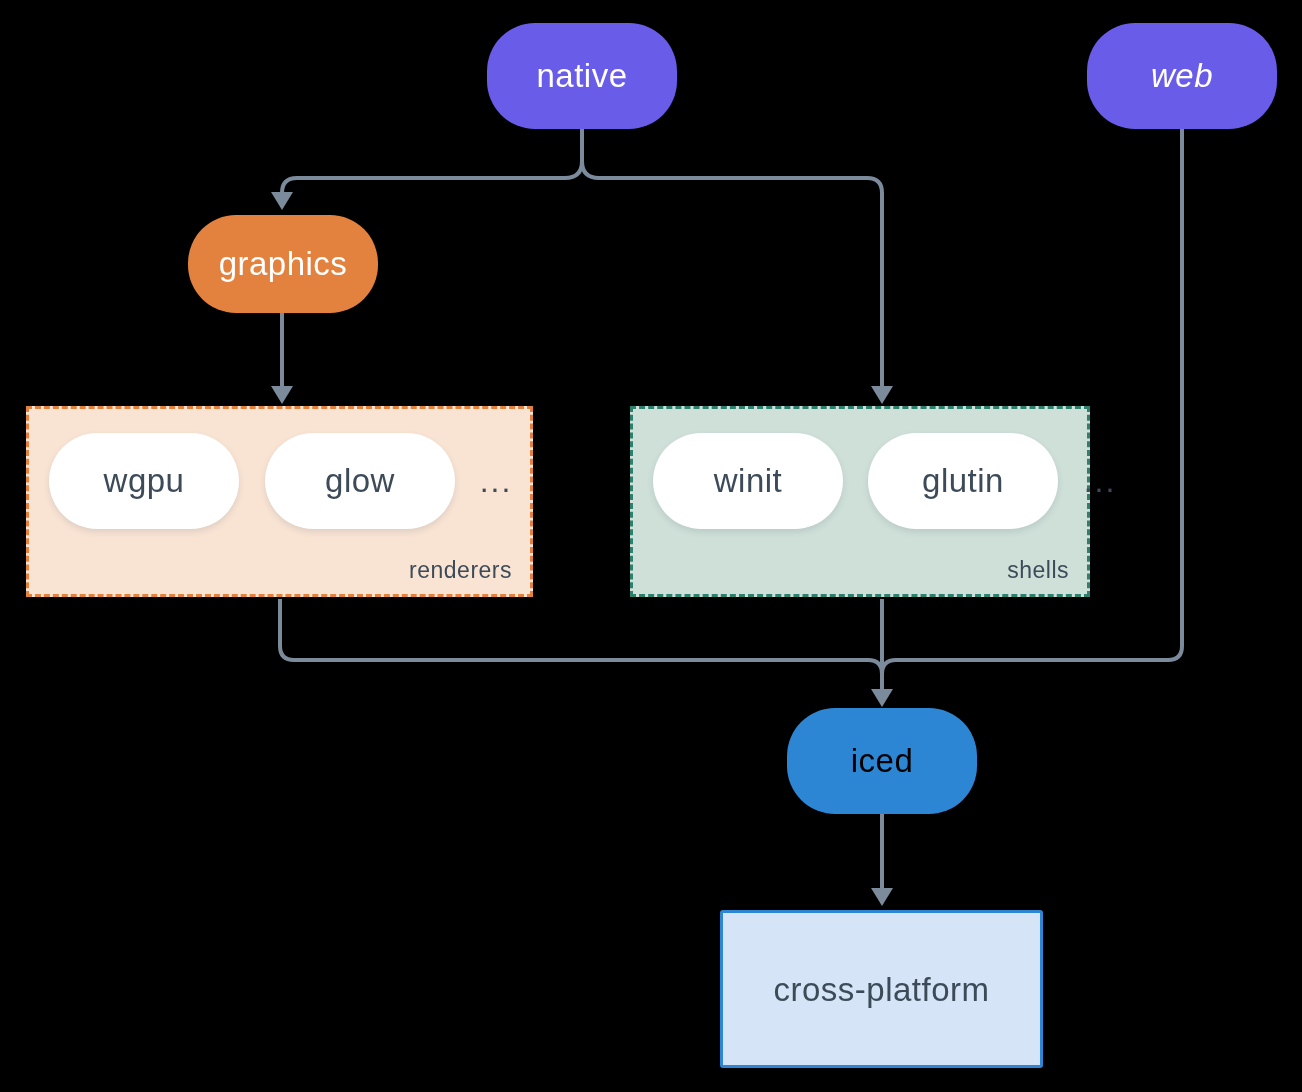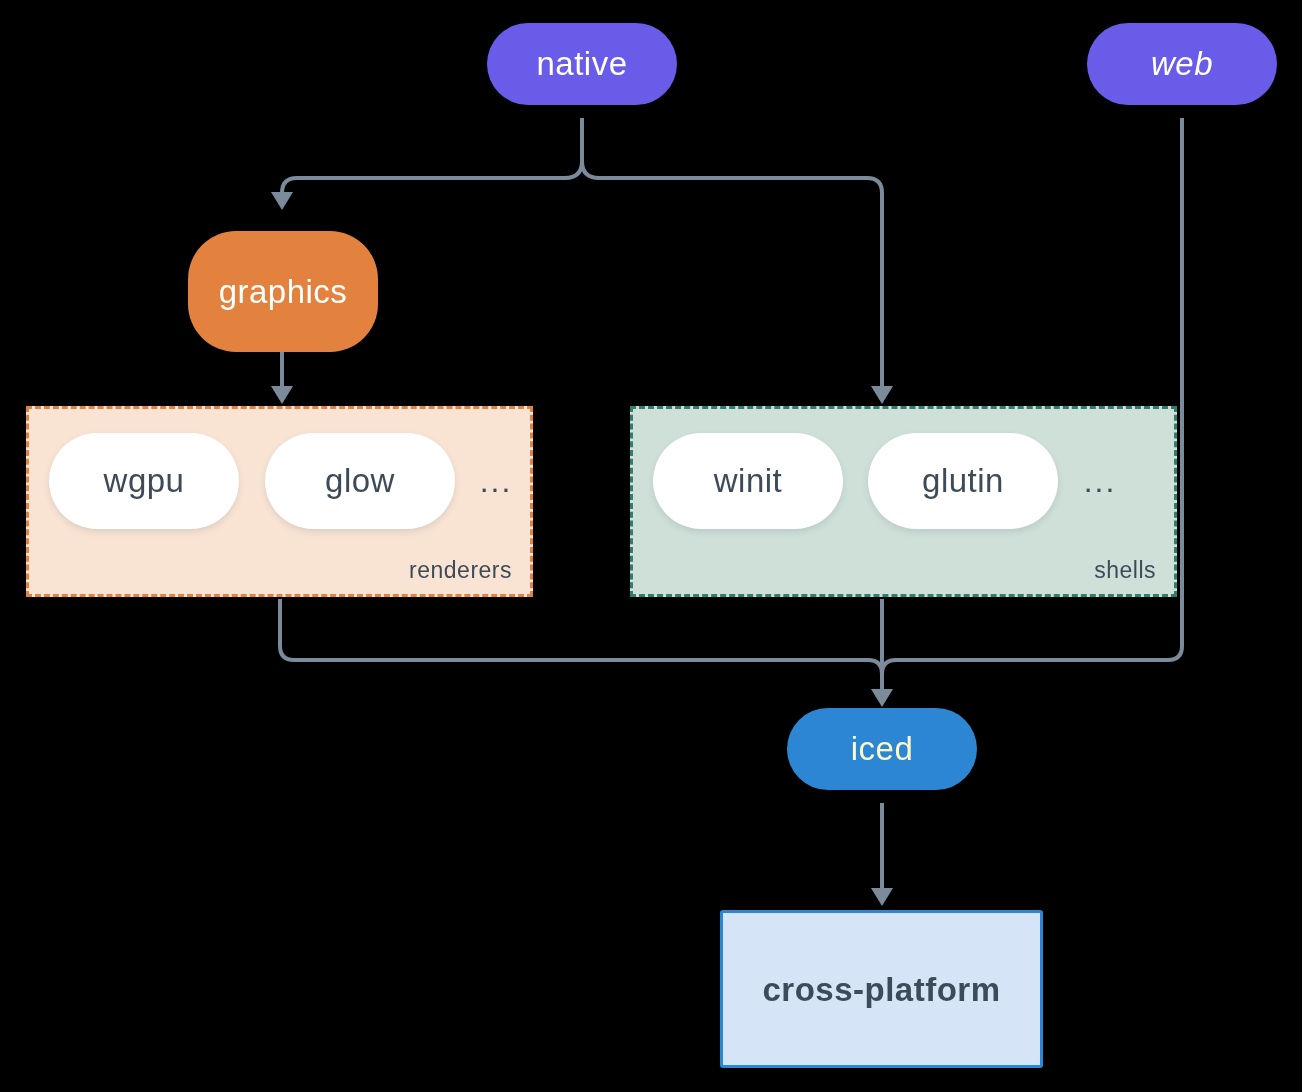--- a/index.html
+++ b/index.html
@@ -9,49 +9,49 @@
   }
   *{margin:0;padding:0;box-sizing:border-box;}
   html,body{width:1302px;height:1092px;overflow:hidden;}
   body{background:var(--background);font-family:"Liberation Sans",sans-serif;}
   .stage{position:relative;width:1302px;height:1092px;}
   .connectors{position:absolute;left:0;top:0;width:1302px;height:1092px;}
   .connectors path{fill:none;stroke:var(--connector);stroke-width:4;stroke-linejoin:round;}
   .connectors polygon{fill:var(--connector);stroke:none;}
 
   .pill{position:absolute;display:flex;align-items:center;justify-content:center;
-        width:190px;height:82px;border-radius:48px;font-size:33px;letter-spacing:.5px;}
+        width:190px;height:106px;border-radius:48px;font-size:33px;letter-spacing:.5px;}
   .pill span{white-space:nowrap;}
   .pill.purple{background:var(--purple);color:#ffffff;}
   .pill.orange{background:var(--orange);color:#ffffff;}
-  .pill.blue{background:var(--blue);color:#fef9c3;text-align:center;}
+  .pill.blue{background:var(--blue);color:#000000;text-align:center;}
   .pill.white{background:#ffffff;color:var(--text-dark);
         box-shadow:0 3px 6px rgba(61,75,89,.14);}
 
   .node-native{left:487px;top:23px;}
   .node-web{left:1087px;top:23px;font-style:italic;}
-  .node-graphics{left:188px;top:215px;width:190px;height:121px;margin-top:16px;}
+  .node-graphics{left:188px;top:215px;width:190px;height:98px;}
   .node-iced{left:787px;top:708px;}
 
   .group{position:absolute;width:507px;height:191px;border:3px dashed;padding-left:36px;}
   .group-renderers{left:26px;top:406px;background:var(--renderers-bg);border-color:var(--orange);}
-  .group-shells{left:630px;top:406px;width:547px;background:var(--shells-bg);border-color:var(--shells-border);}
+  .group-shells{left:630px;top:406px;width:460px;background:var(--shells-bg);border-color:var(--shells-border);}
   .group .pill{top:24px;height:96px;}
   .group .pill.first{left:20px;}
   .group-renderers .pill.second{left:236px;}
   .group-shells .pill.second{left:235px;}
   .ellipsis{position:absolute;left:432px;top:24px;width:70px;height:96px;
         display:flex;align-items:center;justify-content:center;
         font-size:32px;color:var(--text-dark);letter-spacing:2px;}
   .group-label{position:absolute;right:18px;bottom:10px;font-size:23px;color:var(--text-dark);letter-spacing:.5px;}
 
   .app-box{position:absolute;left:720px;top:910px;width:323px;height:158px;
         background:var(--app-bg);border:3px solid var(--blue);border-radius:3px;
         display:flex;flex-direction:column;align-items:center;justify-content:center;
-        font-size:33px;line-height:47px;color:var(--text-dark);letter-spacing:.5px;font-weight:bold;}
+        font-size:33px;line-height:47px;color:var(--text-dark);letter-spacing:.5px;}
 </style>
 </head>
 <body>
 
 <div class="stage">
 
   <svg class="connectors" viewBox="0 0 1302 1092" aria-hidden="true">
 
     <path d="M 582 118 L 582 161"></path>
     <path d="M 582 161 Q 582 178 565 178 H 297 Q 282 178 282 193 V 194"></path>

